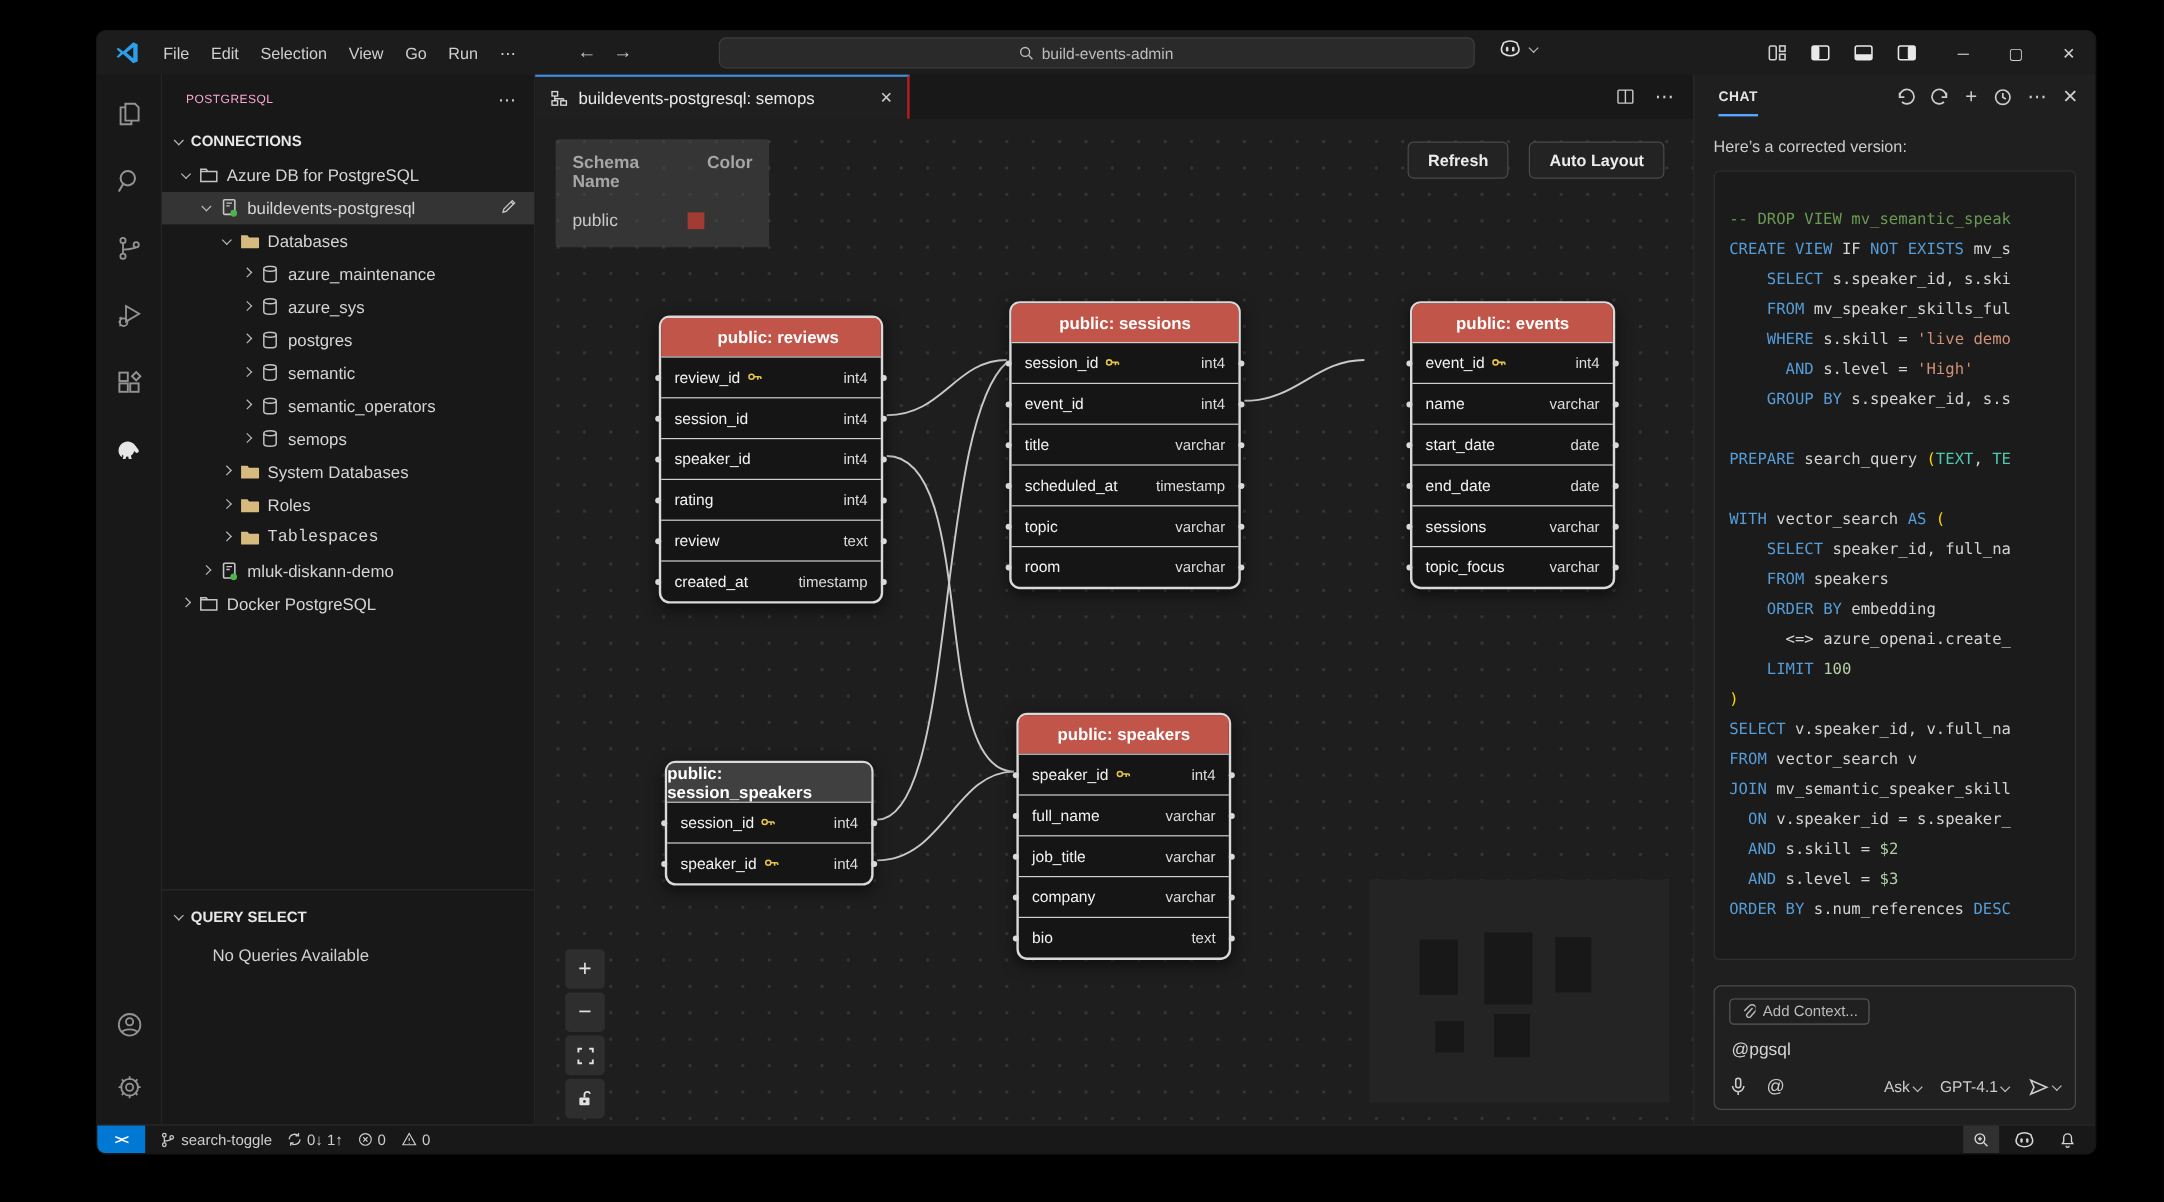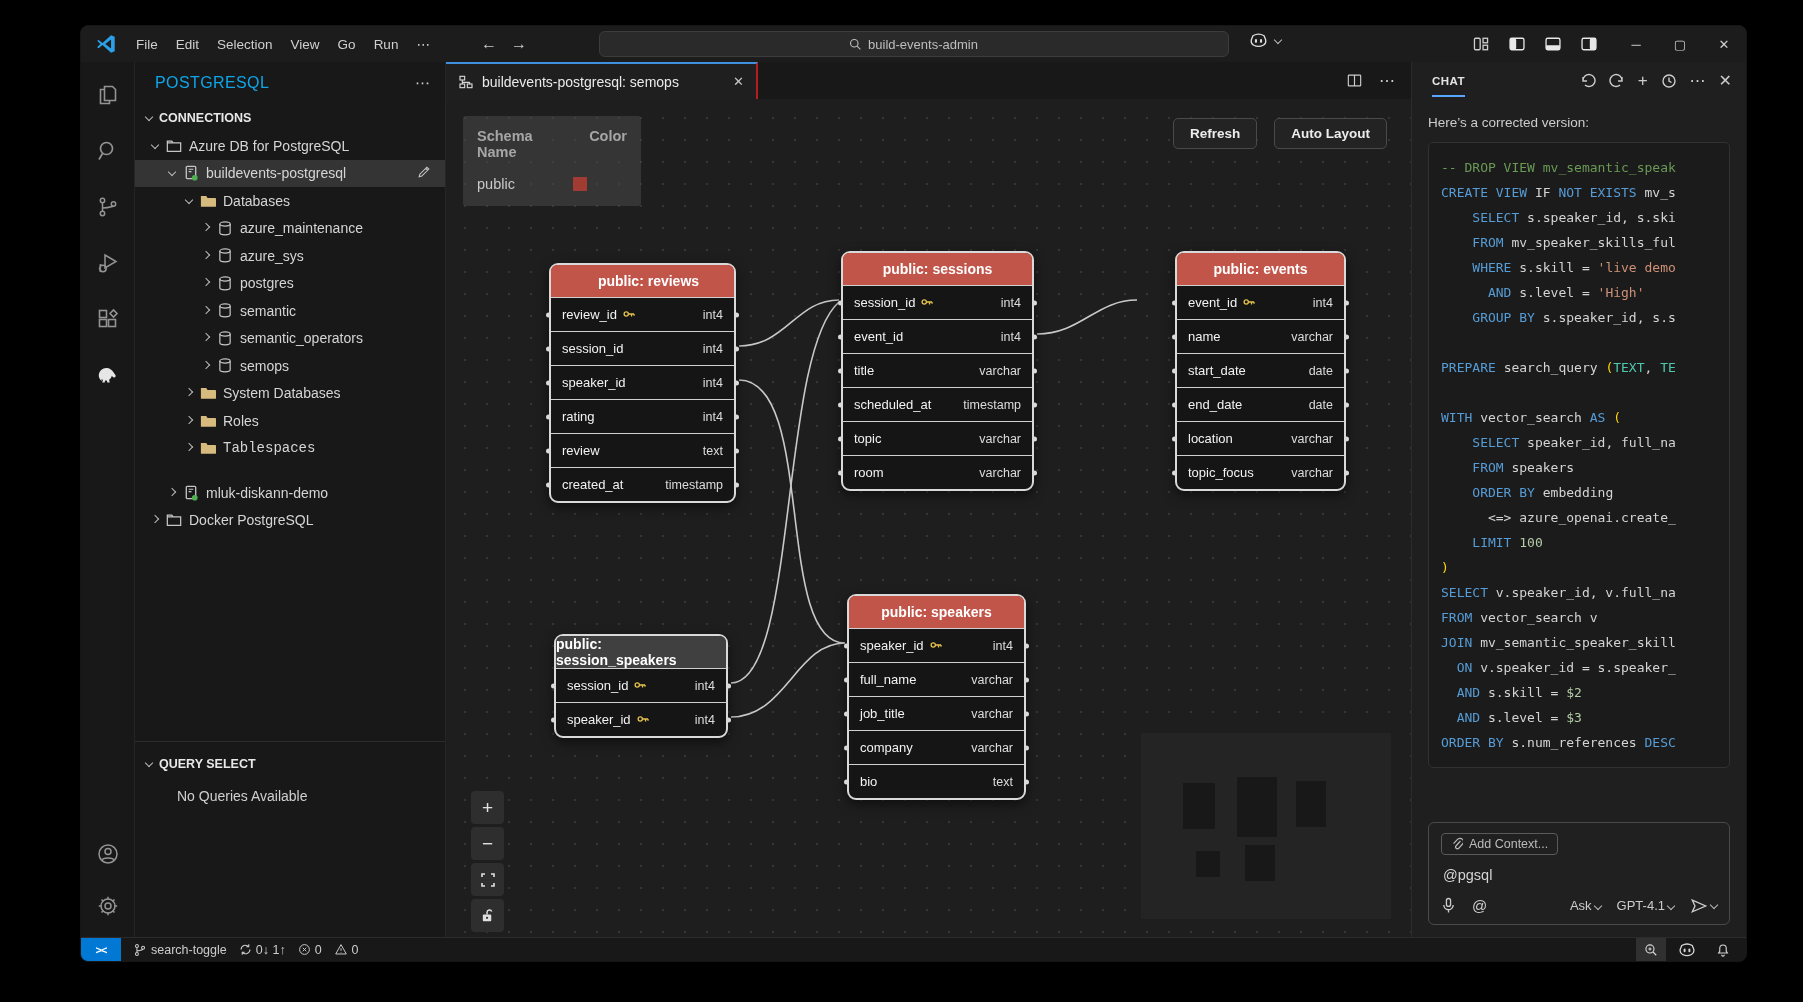--- a/index.html
+++ b/index.html
@@ -25,21 +25,21 @@
     transform:rotate(45deg);margin-left:3px;position:relative;top:-1px;}
   
   .main{flex:1;display:flex;min-height:0;}
   .activitybar{width:54px;background:#181818;display:flex;flex-direction:column;align-items:center;
     padding-top:20px;gap:30px;border-right:1px solid #252525;}
   .ab-icon{width:26px;height:26px;display:flex;align-items:center;justify-content:center;opacity:.95;}
   .ab-bottom{margin-top:auto;display:flex;flex-direction:column;gap:26px;padding-bottom:18px;align-items:center;}
   
   .sidebar{width:311px;background:#181818;border-right:1px solid #252525;display:flex;flex-direction:column;color:#d5d5d5;}
   .sb-header{height:42px;display:flex;align-items:center;padding:0 14px 0 20px;flex:0 0 42px;}
-  .sb-title{font-size:16px;color:#0ea5e9;letter-spacing:.4px;}
+  .sb-title{font-size:10px;color:#f9a8d4;letter-spacing:.4px;}
   .sb-more{margin-left:auto;color:#cccccc;font-size:15px;letter-spacing:1px;}
   .section-header{height:28px;display:flex;align-items:center;gap:7px;padding-left:8px;font-weight:bold;
     font-size:12.5px;color:#e8e8e8;}
   .tree{flex:0 0 auto;}
   .tree-row{height:27.5px;display:flex;align-items:center;gap:7px;font-size:14px;color:#d5d5d5;cursor:default;}
   .tree-row.sel{background:#343435;}
   .tree-row .t-chev{flex:0 0 6px;}
   .tree-row .t-icon{width:17px;height:17px;display:flex;align-items:center;justify-content:center;}
   .tree-row .t-edit{margin-left:auto;margin-right:14px;}
   .qh{margin-top:auto;height:196px;border-top:1px solid #2b2b2b;padding-top:8px;flex:0 0 196px;}
@@ -80,21 +80,21 @@
   .minimap{position:absolute;left:695px;top:634px;width:250px;height:186px;background:#242424;}
   .minimap div{position:absolute;background:#181818;}
   
   .chat{width:335px;border-left:1px solid #2b2b2b;background:#1f1f1f;display:flex;flex-direction:column;}
   .chat-header{height:37px;display:flex;align-items:center;padding:0 14px 0 20px;flex:0 0 37px;}
   .chat-title{font-size:11.5px;font-weight:bold;color:#e4e4e4;letter-spacing:.5px;border-bottom:2px solid #58a6ff;
     padding:10px 0 8px 0;}
   .chat-hicons{margin-left:auto;display:flex;align-items:center;gap:13px;color:#ccc;}
   .chat-body{flex:1;padding:0 16px;overflow:hidden;}
   .chat-intro{color:#cccccc;font-size:13.5px;margin:16px 0 12px 0;}
-  .codeblock{background:#1b1b1b;border:1px solid #313131;border-radius:5px;padding:12px 12px;
+  .codeblock{background:#1b1b1b;border:1px solid #313131;border-radius:5px;padding:28px 12px;
     font-family:"DejaVu Sans Mono", monospace;font-size:13px;line-height:25px;white-space:pre;overflow:hidden;}
   .tok-kw{color:#569cd6;} .tok-plain{color:#d4d4d4;} .tok-comment{color:#6a9955;} .tok-str{color:#ce9178;}
   .tok-num{color:#b5cea8;} .tok-type{color:#4ec9b0;} .tok-paren{color:#ffd602;} .tok-op{color:#d4d4d4;}
   .chat-inputbox{margin:10px 16px 0 16px;border:1px solid #4a4a4a;border-radius:6px;background:#202020;
     padding:10px 12px;flex:0 0 auto;}
   .ctx-chip{display:inline-flex;align-items:center;gap:6px;border:1px solid #5a5a5a;border-radius:4px;
     padding:3px 9px;color:#bbbbbb;font-size:12.5px;}
   .chat-query{color:#d4d4d4;font-size:14.5px;margin:12px 2px 14px 2px;}
   .chat-input-row{display:flex;align-items:center;gap:16px;color:#cccccc;font-size:13px;}
   .cir-right{margin-left:auto;display:flex;align-items:center;gap:16px;}
@@ -353,21 +353,21 @@
           </div>
           <div class="tree-row" style="padding-left: 48px; font-family: Liberation Mono, monospace;">
             <span class="chev t-chev" style="transform: rotate(-45deg);"></span>
             <span class="t-icon">
               <svg width="16" height="14" viewBox="0 0 18 15">
                 <path fill="#d7ba7d" d="M1 2h6l1.5 2H17a1 1 0 0 1 1 1v8a1 1 0 0 1-1 1H1z"></path>
               </svg>
             </span>
             <span>Tablespaces</span>
           </div>
-          <div class="tree-row" style="padding-left: 31px; margin-top: 17px;">
+          <div class="tree-row" style="padding-left: 31px;">
             <span class="chev t-chev" style="transform: rotate(-45deg);"></span>
             <span class="t-icon">
               <svg width="14" height="16" viewBox="0 0 14 17">
                 <rect x="2" y="1.5" width="10" height="13" rx="1" fill="none" stroke="#c5c5c5" stroke-width="1.4"></rect>
                 <path d="M4.5 4.5h5 M4.5 7h3" stroke="#c5c5c5" stroke-width="1.2"></path>
                 <circle cx="11" cy="13.5" r="3" fill="#4fb24f"></circle>
               </svg>
             </span>
             <span>mluk-diskann-demo</span>
           </div>
@@ -548,21 +548,21 @@
                 <span class="ctype">date</span>
               </div>
               <div class="dbrow">
                 <span class="cname">
                   <span>end_date</span>
                 </span>
                 <span class="ctype">date</span>
               </div>
               <div class="dbrow">
                 <span class="cname">
-                  <span>location</span>
+                  <span>sessions</span>
                 </span>
                 <span class="ctype">varchar</span>
               </div>
               <div class="dbrow">
                 <span class="cname">
                   <span>topic_focus</span>
                 </span>
                 <span class="ctype">varchar</span>
               </div>
             </div>

